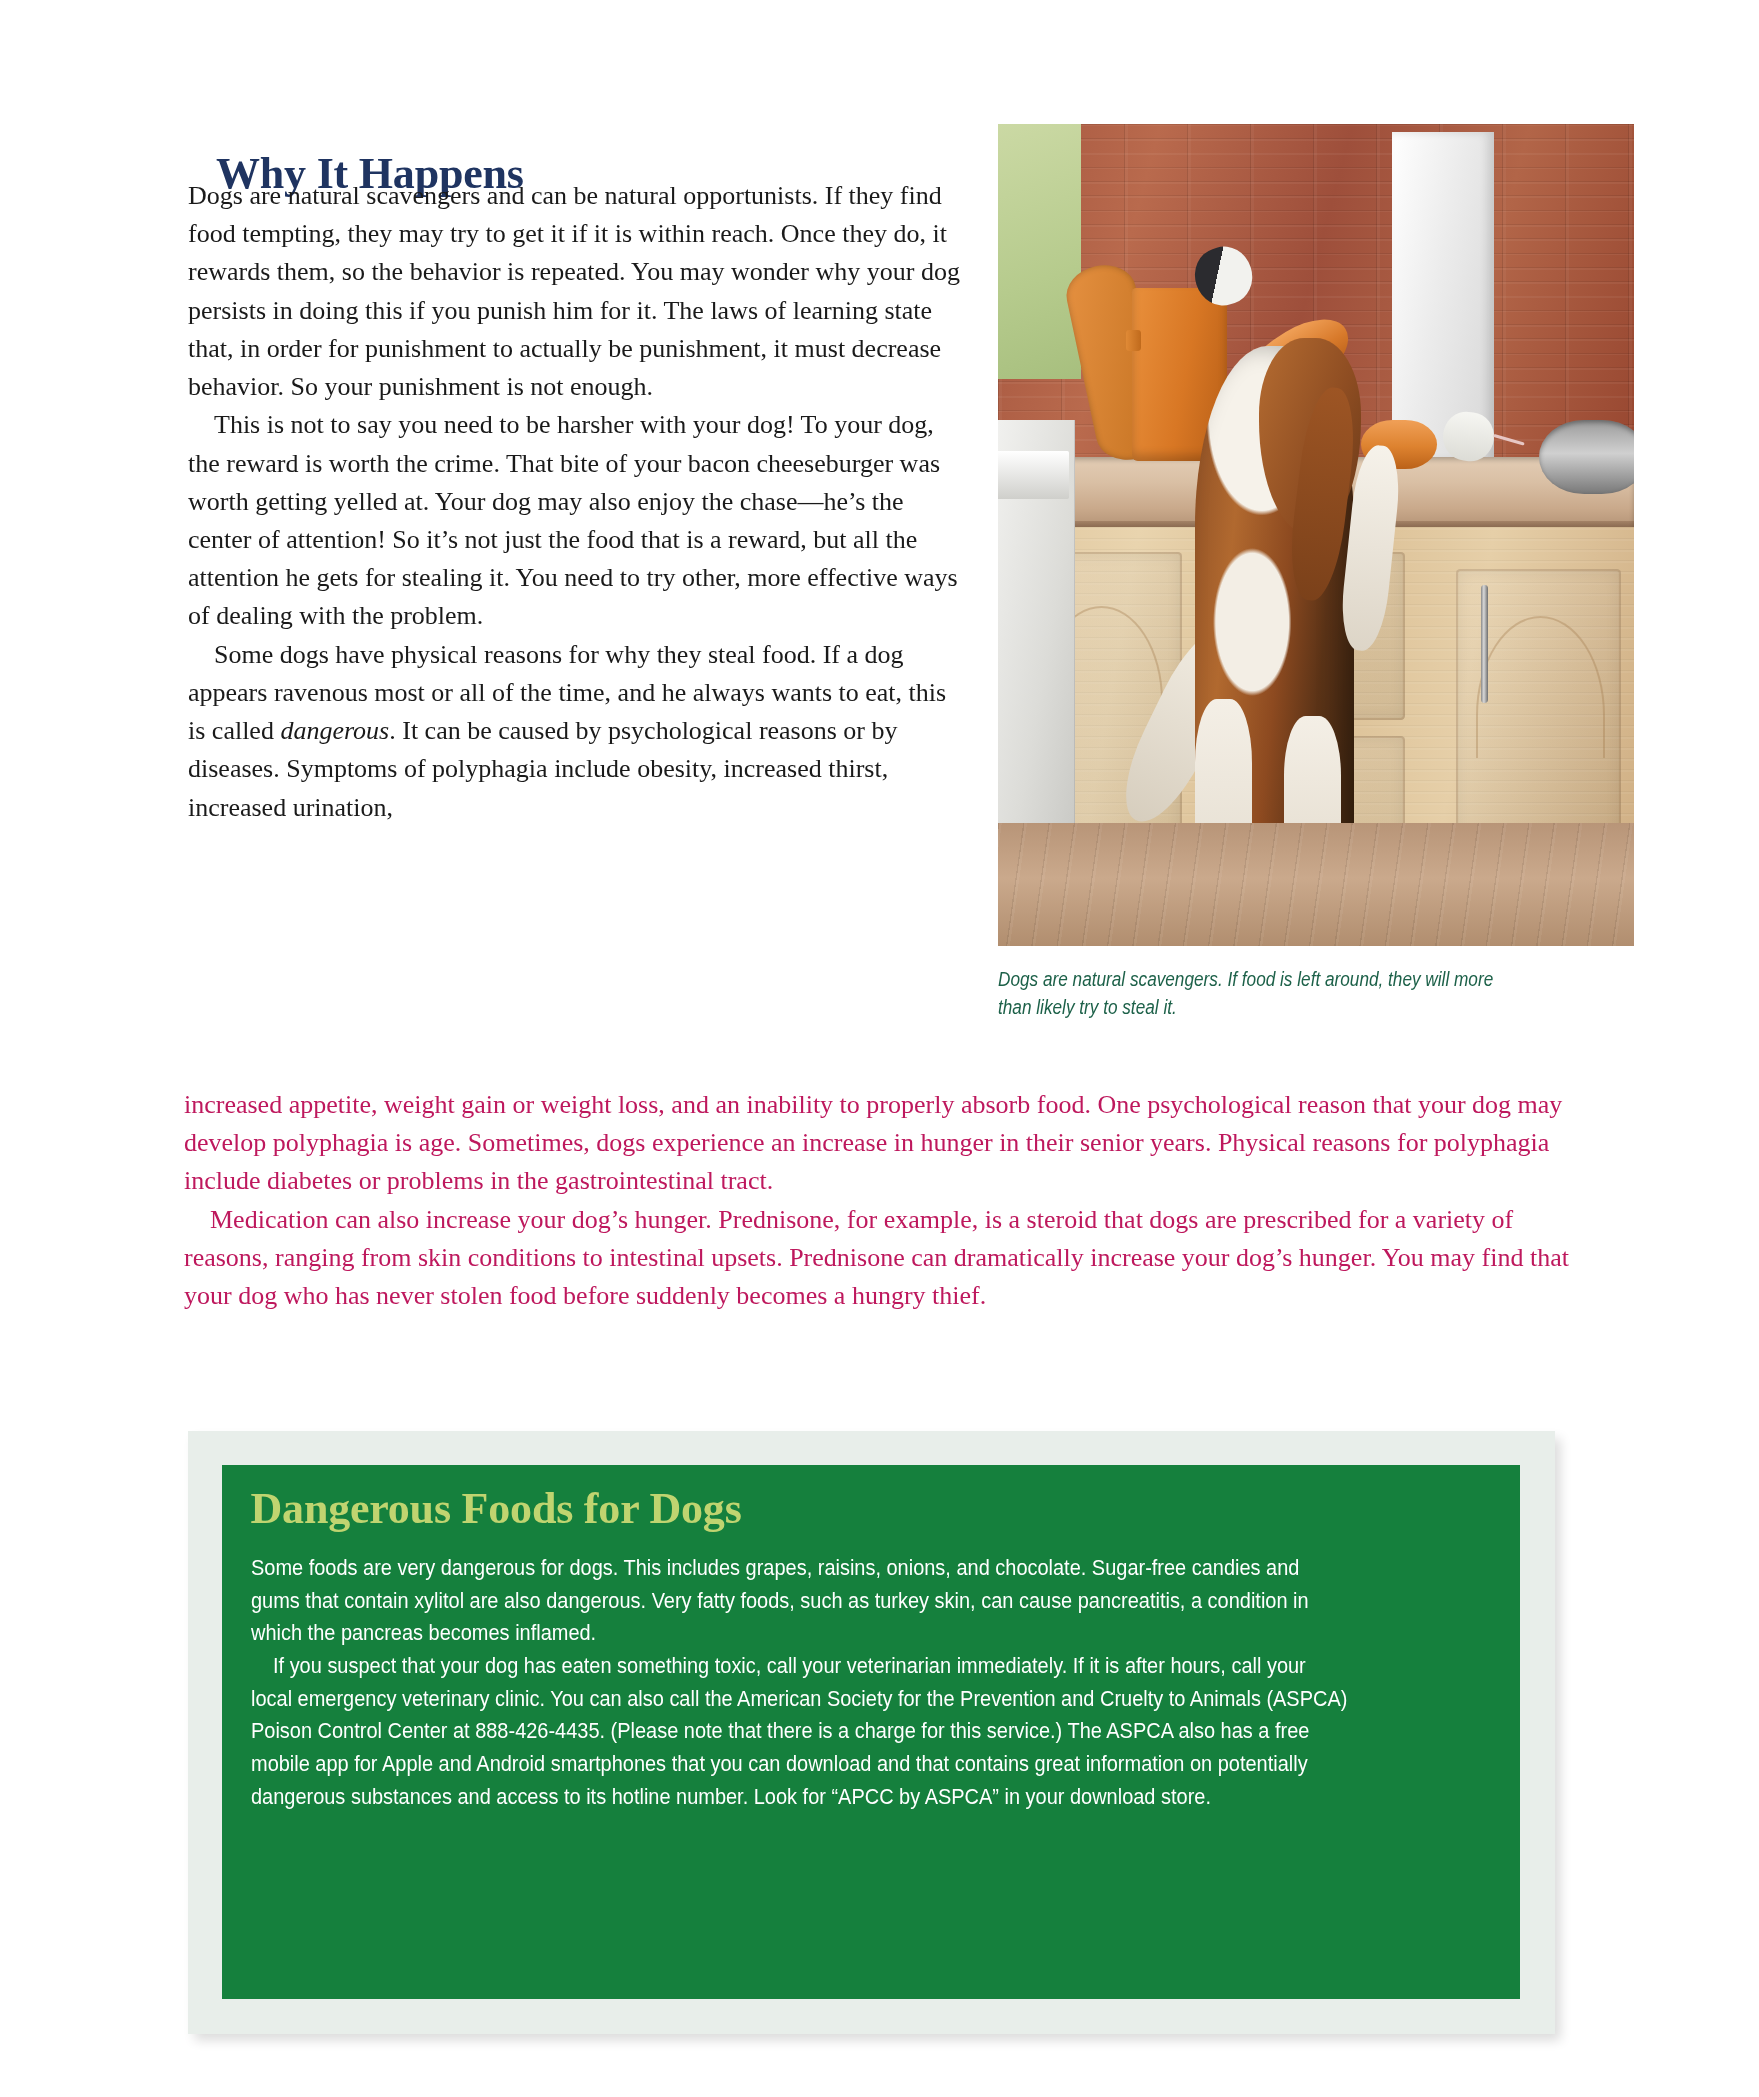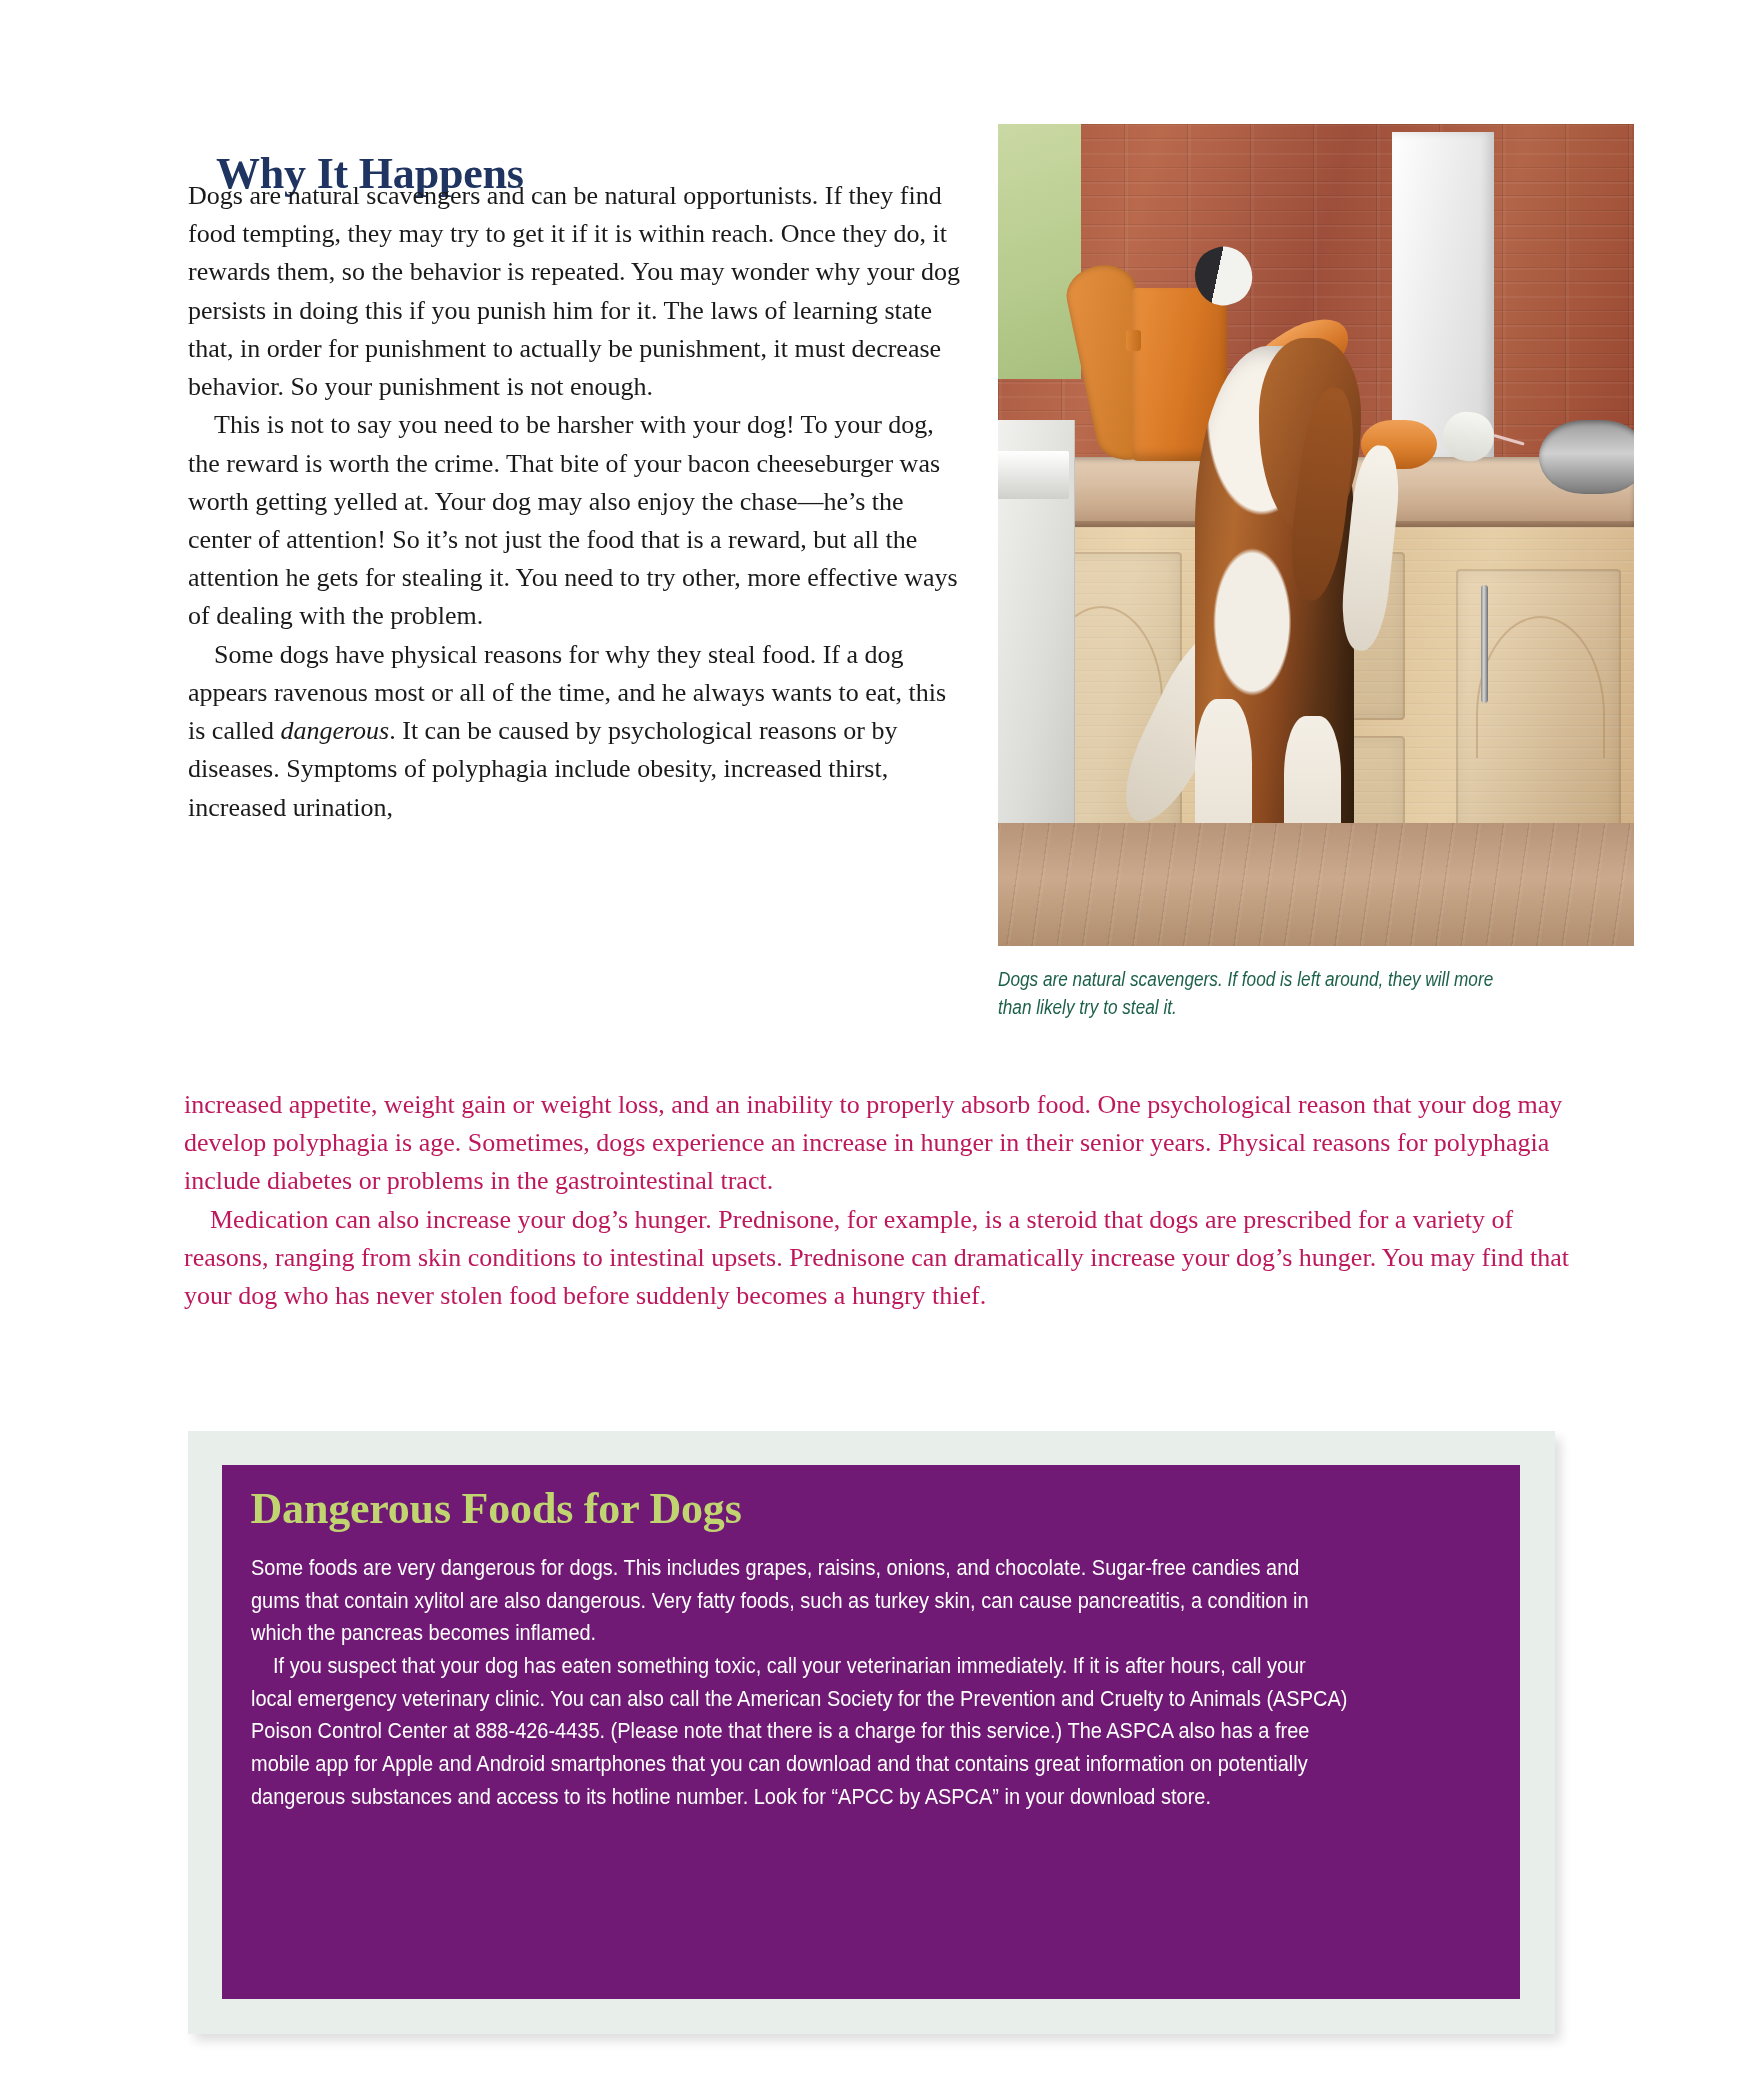--- a/index.html
+++ b/index.html
@@ -222,21 +222,21 @@
   }
 
   
   .callout-outer{
     position:absolute;left:188px;top:1431px;width:1367px;height:603px;
     background:#e8eeea;
     box-shadow:5.9px 6.7px 11px rgba(0,0,0,.14);
   }
   .callout-inner{
     position:absolute;left:34px;top:34px;width:1298px;height:534px;
-    background:#701a75;
+    background:#15803d;
     padding:8px;
     box-sizing:border-box;
   }
   .callout-title{
     position:absolute;left:28.5px;top:21px;width:1217px;
     font-family:"Liberation Serif", serif;
     font-weight:bold;
     font-size:44px;
     line-height:1.05;
     color:#c0d470;

